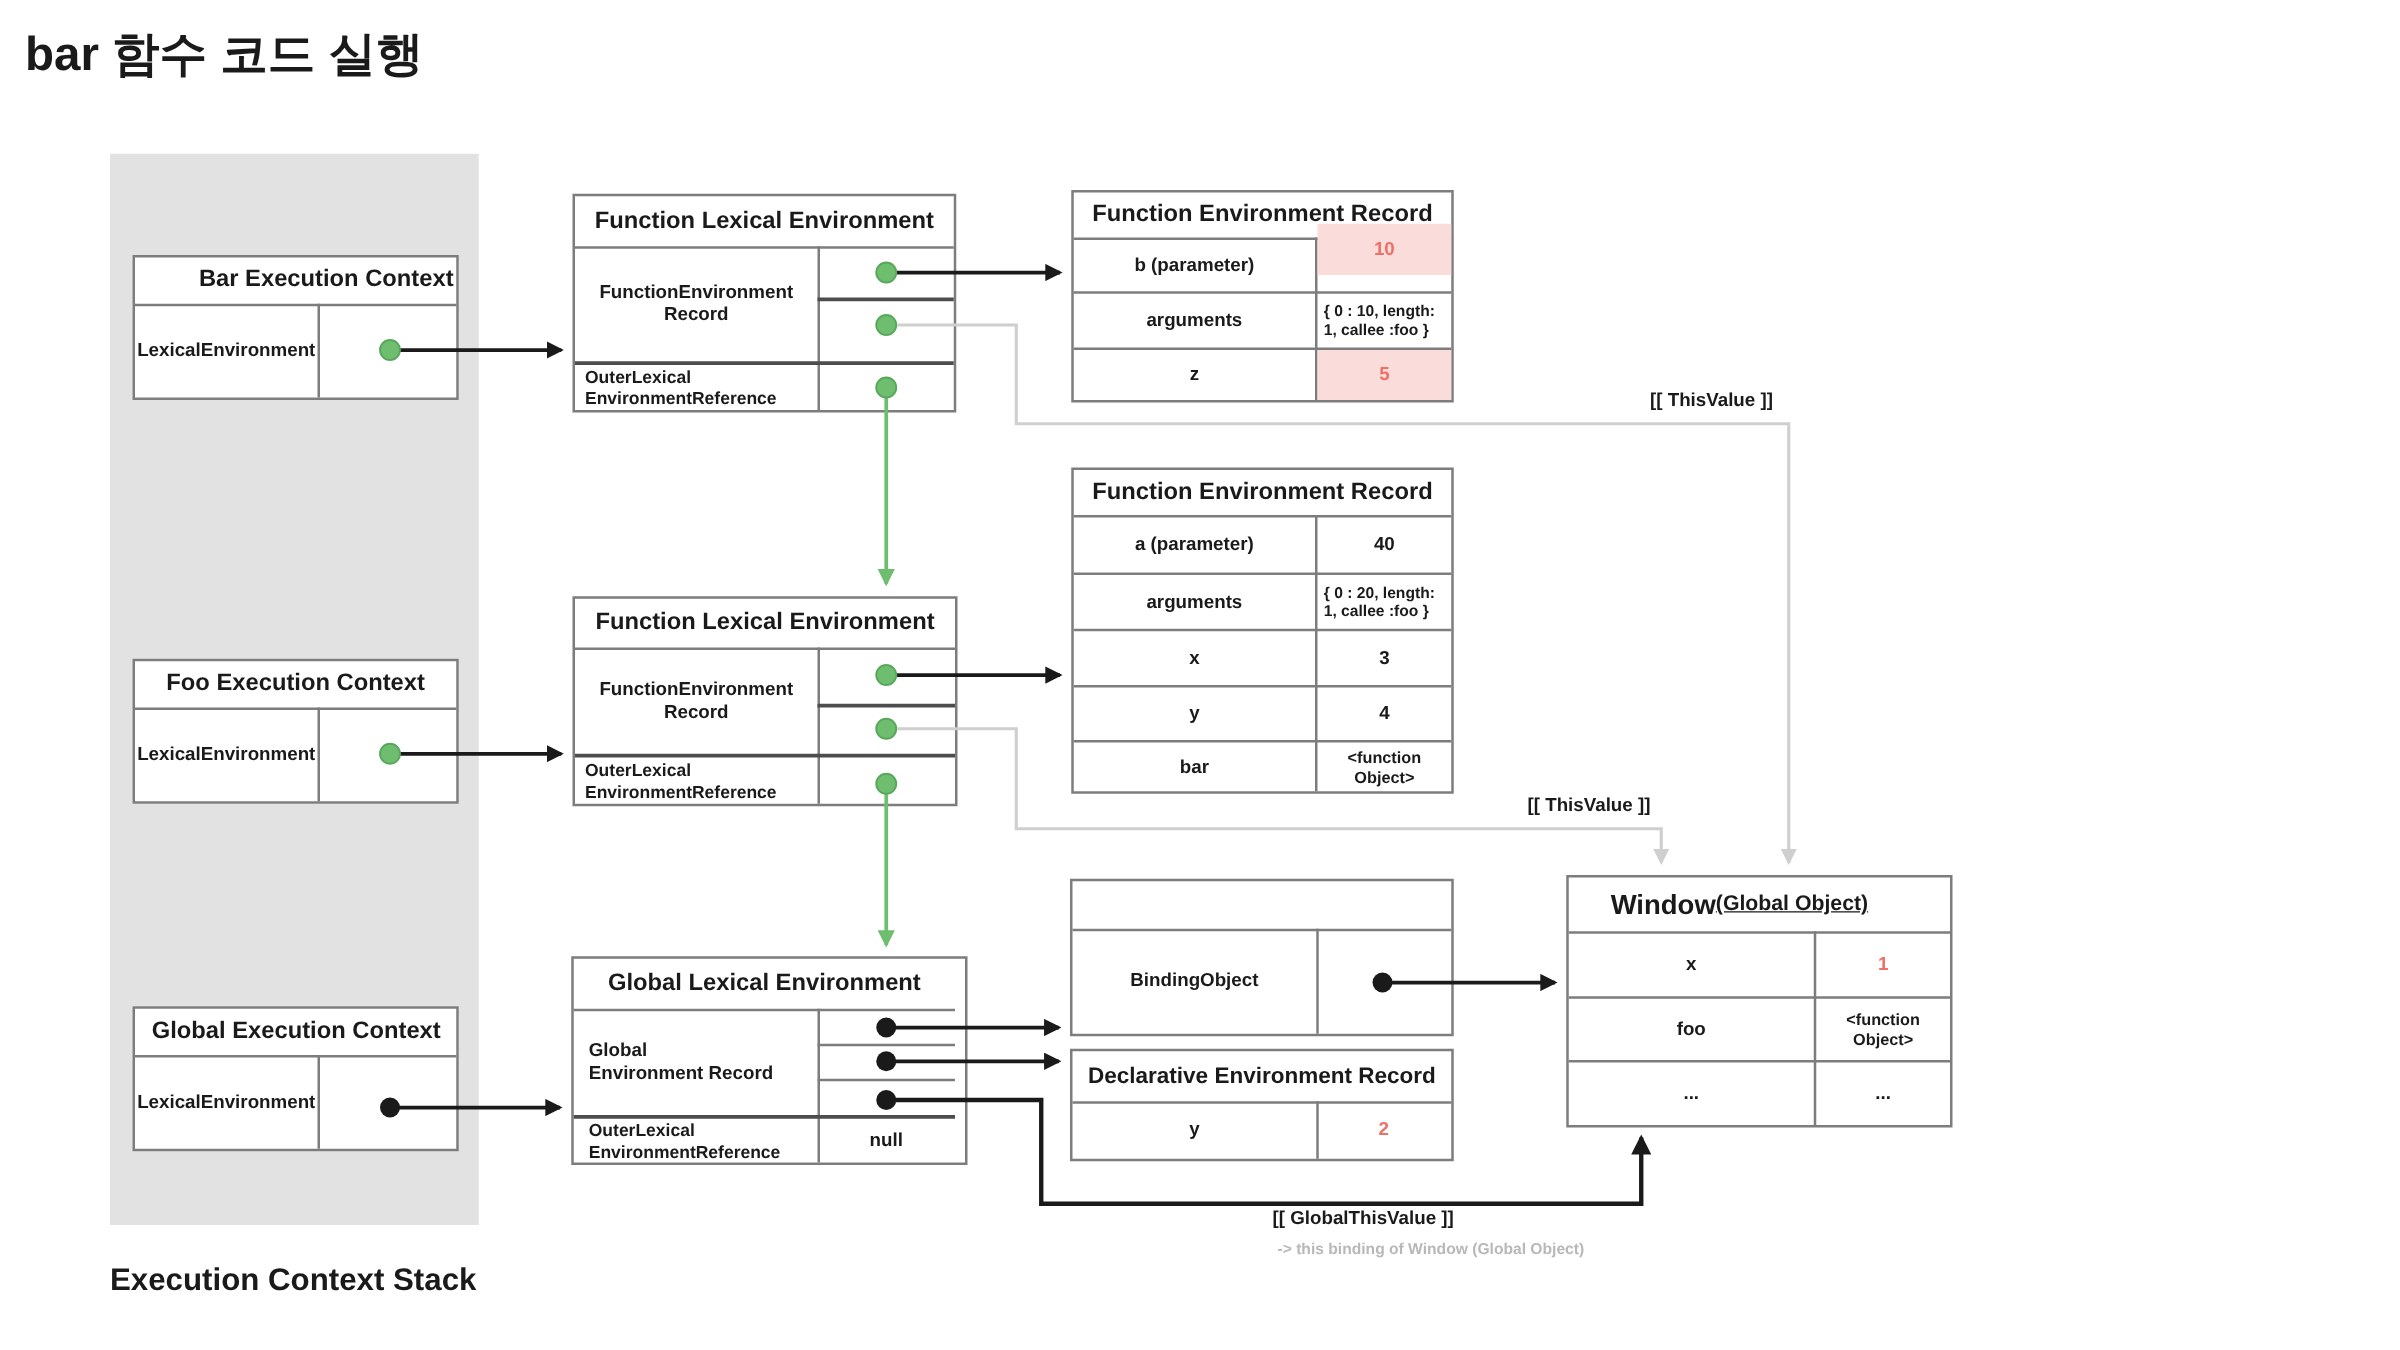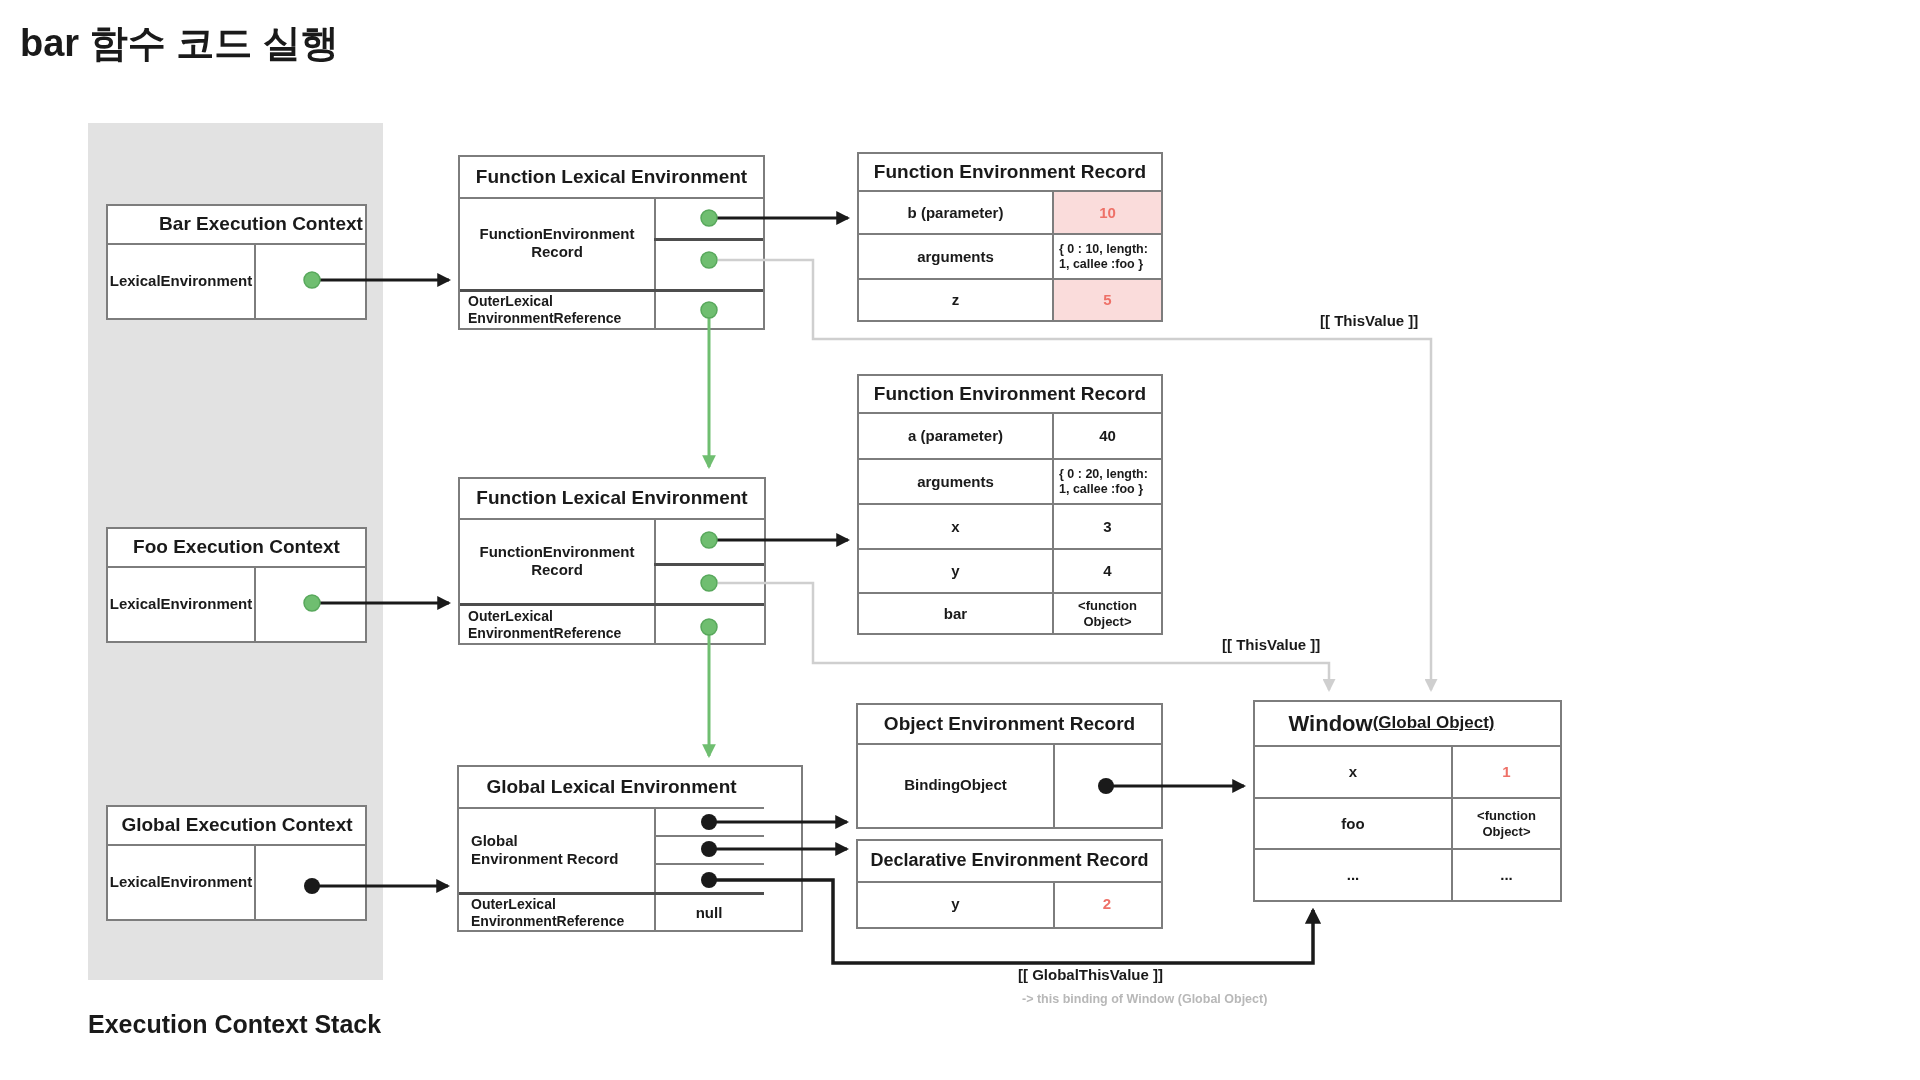--- a/index.html
+++ b/index.html
@@ -70,42 +70,42 @@
   <div class="hline" style="left:0;top:39px;width:304px;"></div>
   <div class="vline" style="left:194px;top:39px;height:125px;"></div>
   <div class="hline thick" style="left:194px;top:84px;width:110px;"></div>
   <div class="hline thick" style="left:0;top:124px;width:304px;"></div>
   <div class="cell lbl" style="left:0;top:39px;width:194px;height:85px;">FunctionEnvironment
 Record</div>
   <div class="cell leftal" style="left:8px;top:127px;width:186px;height:37px;font-size:14px;">OuterLexical
 EnvironmentReference</div>
 </div>
 
-<div class="box" style="left:457px;top:765px;width:346px;height:167px;">
+<div class="box" style="left:457px;top:765px;width:317px;height:167px;">
   <div class="cell hd" style="left:0;top:0;width:305px;height:40px;">Global Lexical Environment</div>
   <div class="hline" style="left:0;top:40px;width:305px;"></div>
   <div class="vline" style="left:195px;top:40px;height:123px;"></div>
   <div class="hline" style="left:195px;top:68px;width:110px;"></div>
   <div class="hline" style="left:195px;top:96px;width:110px;"></div>
   <div class="hline thick" style="left:0;top:125px;width:305px;"></div>
   <div class="cell lbl leftal" style="left:12px;top:40px;width:183px;height:85px;">Global
 Environment Record</div>
   <div class="cell leftal" style="left:12px;top:128px;width:183px;height:35px;font-size:14px;">OuterLexical
 EnvironmentReference</div>
   <div class="cell lbl" style="left:195px;top:128px;width:110px;height:35px;">null</div>
 </div>
 
 <div class="box" style="left:857px;top:152px;width:306px;height:170px;">
   <div class="cell hd" style="left:0;top:0;width:302px;height:36px;">Function Environment Record</div>
   <div class="hline" style="left:0;top:36px;width:302px;"></div>
   <div class="hline" style="left:0;top:79px;width:302px;"></div>
   <div class="hline" style="left:0;top:124px;width:302px;"></div>
   <div class="vline" style="left:193px;top:36px;height:130px;"></div>
   <div class="cell lbl" style="left:0;top:38px;width:193px;height:41px;">b (parameter)</div>
-  <div class="cell lbl pink redtx" style="left:195px;top:38px;width:107px;height:41px;">10</div>
+  <div class="cell lbl pink redtx" style="left:195px;top:25px;width:107px;height:41px;">10</div>
   <div class="cell lbl" style="left:0;top:81px;width:193px;height:43px;">arguments</div>
   <div class="cell sm leftal" style="left:200px;top:81px;width:100px;height:43px;">{ 0 : 10, length: 1, callee :foo }</div>
   <div class="cell lbl" style="left:0;top:126px;width:193px;height:40px;">z</div>
   <div class="cell lbl pink redtx" style="left:195px;top:126px;width:107px;height:40px;">5</div>
 </div>
 
 <div class="box" style="left:857px;top:374px;width:306px;height:261px;">
   <div class="cell hd" style="left:0;top:0;width:302px;height:36px;">Function Environment Record</div>
   <div class="hline" style="left:0;top:36px;width:302px;"></div>
   <div class="hline" style="left:0;top:82px;width:302px;"></div>
@@ -119,21 +119,20 @@
   <div class="cell sm leftal" style="left:200px;top:84px;width:100px;height:43px;">{ 0 : 20, length: 1, callee :foo }</div>
   <div class="cell lbl" style="left:0;top:129px;width:193px;height:43px;">x</div>
   <div class="cell lbl" style="left:195px;top:129px;width:107px;height:43px;">3</div>
   <div class="cell lbl" style="left:0;top:174px;width:193px;height:42px;">y</div>
   <div class="cell lbl" style="left:195px;top:174px;width:107px;height:42px;">4</div>
   <div class="cell lbl" style="left:0;top:218px;width:193px;height:39px;">bar</div>
   <div class="cell" style="left:195px;top:218px;width:107px;height:39px;font-size:13px;">&lt;function Object&gt;</div>
 </div>
 
 <div class="box" style="left:856px;top:703px;width:307px;height:126px;">
-  <div class="cell hd" style="left:0;top:0;width:303px;height:38px;">Object Environment Record</div>
   <div class="hline" style="left:0;top:38px;width:303px;"></div>
   <div class="vline" style="left:195px;top:38px;height:84px;"></div>
   <div class="cell lbl" style="left:0;top:38px;width:195px;height:84px;">BindingObject</div>
 </div>
 
 <div class="box" style="left:856px;top:839px;width:307px;height:90px;">
   <div class="cell" style="left:0;top:0;width:303px;height:40px;font-size:18px;font-weight:bold;">Declarative Environment Record</div>
   <div class="hline" style="left:0;top:40px;width:303px;"></div>
   <div class="vline" style="left:195px;top:40px;height:46px;"></div>
   <div class="cell lbl" style="left:0;top:40px;width:195px;height:46px;">y</div>

